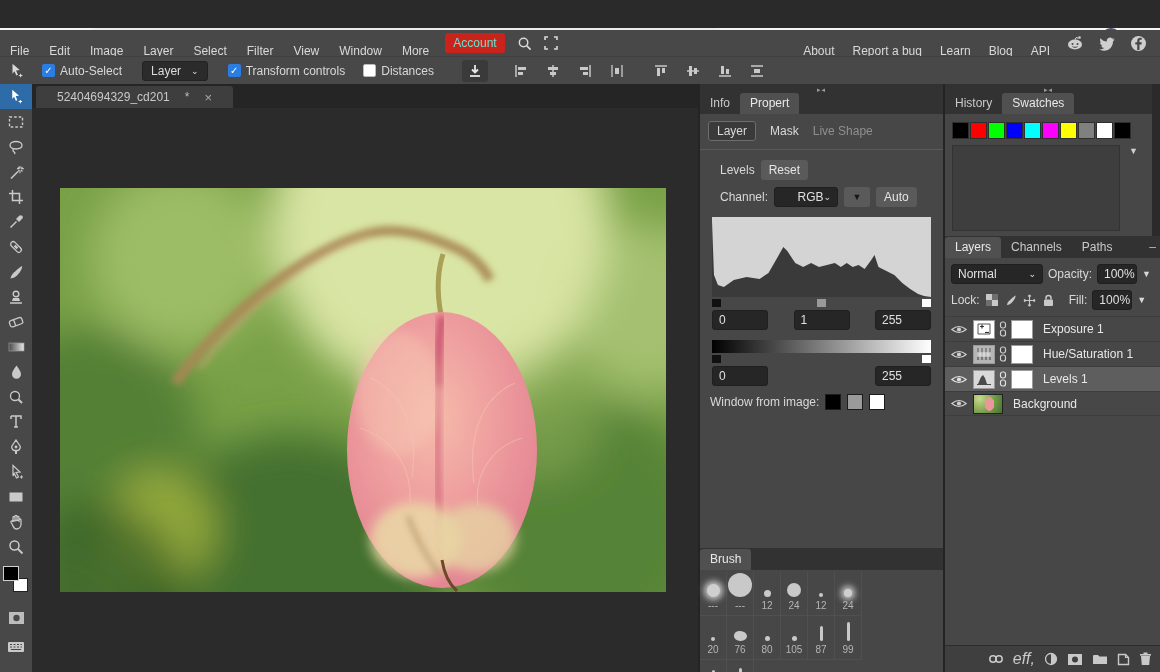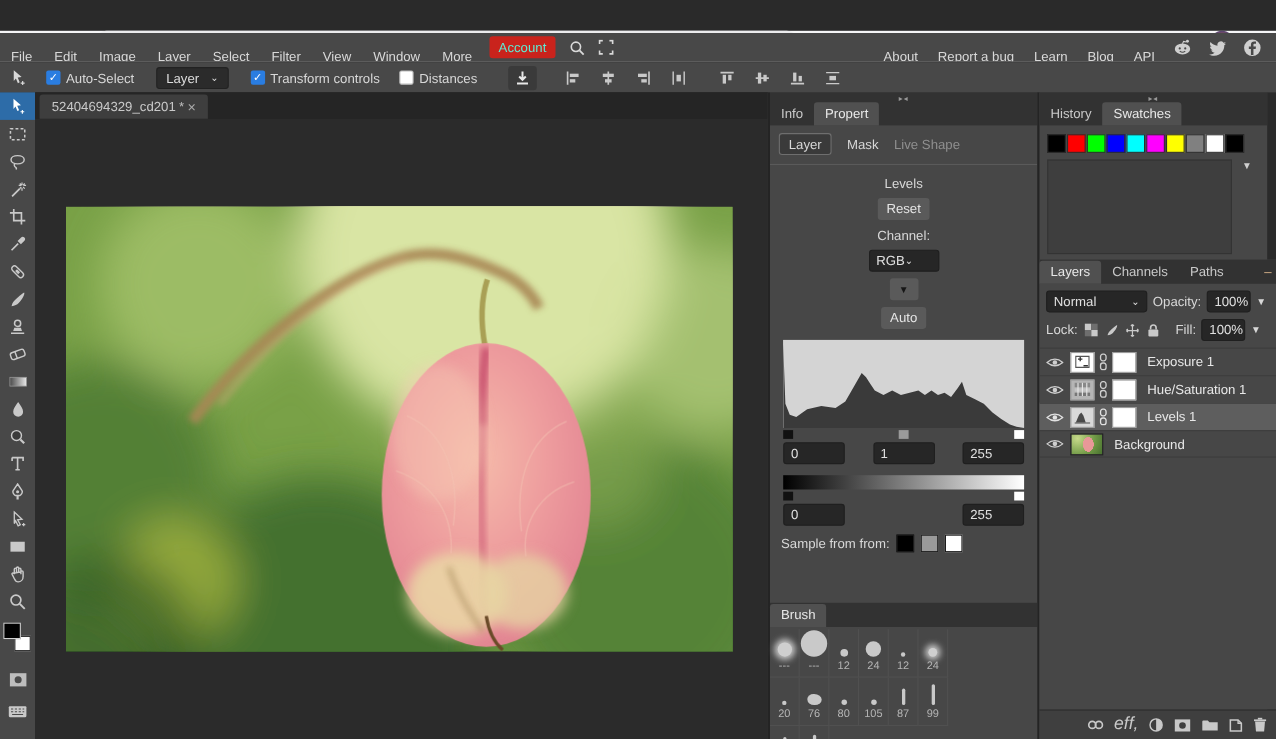--- a/index.html
+++ b/index.html
@@ -46,21 +46,21 @@
   .tool { width:32px; height:25px; display:flex; align-items:center; justify-content:center; }
   .tool.sel { background:#2d6ca8; }
   #fgbg { position:relative; width:32px; height:36px; margin-top:6px; }
   #fgbg .bgc { position:absolute; left:13px; top:13px; width:15px; height:14px; background:#fff; border:1px solid #222; }
   #fgbg .fgc { position:absolute; left:3px; top:1px; width:16px; height:15px; background:#000; border:1px solid #d0d0d0; }
 
   
   #canvas { position:absolute; left:32px; top:84px; width:666px; height:588px; background:#2b2b2b; }
   #tabbar { height:24px; background:#252525; display:flex; align-items:flex-end; }
   #doc-tab { height:22px; margin-left:4px; background:#3e3e3e; border-radius:3px 3px 0 0; color:#c9c9c9;
-    display:flex; align-items:center; gap:3px; padding:0 11px; font-size:12px; }
+    display:flex; align-items:center; gap:15px; padding:0 21px; font-size:12px; }
   #doc-tab .dirty { color:#bbb; } #doc-tab .close { color:#aaa; font-size:13px; }
   #photo { position:absolute; left:28px; top:104px; width:606px; height:404px; background:#6f9845; }
 
   
   .col { position:absolute; top:84px; bottom:0; background:#474747; border-left:2px solid #242424; }
   .ptabs { height:22px; background:#323232; display:flex; align-items:flex-end; position:relative; }
   .ptab { padding:3px 10px 4px; color:#c9c9c9; }
   .ptab.active { background:#505050; border-radius:3px 3px 0 0; color:#e8e8e8; }
   .collapse { position:absolute; top:-9px; left:0; right:0; text-align:center; font-size:7px; color:#999; letter-spacing:1px; }
   .dark-box { background:#262626; border:1px solid #1f1f1f; border-radius:3px; color:#e0e0e0;
@@ -68,21 +68,21 @@
   .gbtn { background:#5a5a5a; border-radius:3px; color:#e5e5e5; display:inline-flex; align-items:center;
     justify-content:center; padding:0 8px; height:20px; }
   .tri { font-size:9px; }
 
   
   #midcol { left:698px; width:245px; }
   #props { position:relative; }
   #subtabs { display:flex; align-items:center; gap:14px; padding:7px 8px 8px; border-bottom:1px solid #5a5a5a; }
   #subtab-layer { background:#3a3a3a; border:1px solid #6e6e6e; border-radius:3px; padding:2px 8px; }
   #subtab-live { color:#8f8f8f; }
-  .prow { display:flex; align-items:center; gap:6px; padding:7px 20px 0;flex-direction:column; }
+  .prow { display:flex; align-items:center; gap:6px; padding:7px 20px 0; }
   #hist-wrap { margin:10px 12px 0; }
   #hist { height:80px; background:#d4d4d4; }
   .marker-row { position:relative; height:10px; margin:1px 12px 0; }
   .mk { position:absolute; top:1px; width:9px; height:8px; }
   .vals { display:flex; justify-content:space-between; margin:2px 12px 0; }
   .vals .dark-box { width:56px; }
   #grad-bar { height:13px; margin:10px 12px 0; background:linear-gradient(to right,#000,#fff); }
   #sample-row { display:flex; align-items:center; gap:6px; padding:8px 10px 0; }
   .swq { width:16px; height:16px; border:1px solid #1c1c1c; }
 
@@ -554,21 +554,21 @@
         <span id="subtab-layer">Layer</span>
         <span>Mask</span>
         <span id="subtab-live">Live Shape</span>
       </div>
       <div class="prow" style="padding-top:10px">
         <span>Levels</span>
         <span class="gbtn">Reset</span>
       </div>
       <div class="prow">
         <span>Channel:</span>
-        <span class="dark-box" style="width:64px; justify-content:flex-start">
+        <span class="dark-box" style="width:64px; justify-content:flex-end">
           <span>RGB</span>
           <span class="tri">⌄</span>
         </span>
         <span class="gbtn" style="width:26px; color:#161616">
             <span class="tri">▼</span>
           </span>
         <span class="gbtn">Auto</span>
       </div>
       <div id="hist-wrap">
         <svg id="hist" width="221" height="80" viewBox="0 0 221 80" preserveAspectRatio="none" style="width:100%">
@@ -589,21 +589,21 @@
       <div id="grad-bar"></div>
       <div class="marker-row">
         <span class="mk" style="left:0; background:#111;"></span>
         <span class="mk" style="right:0; background:#fff;"></span>
       </div>
       <div class="vals">
         <span class="dark-box">0</span>
         <span class="dark-box">255</span>
       </div>
       <div id="sample-row">
-        <span>Sample from from:</span>
+        <span>Window from image:</span>
         <span class="swq" style="background-color: rgb(0, 0, 0);"></span>
         <span class="swq" style="background-color: rgb(154, 154, 154);"></span>
         <span class="swq" style="background-color: rgb(255, 255, 255);"></span>
       </div>
     </div>
 
     <div id="brush">
       <div class="ptabs">
         <span class="ptab active">Brush</span>
       </div>

